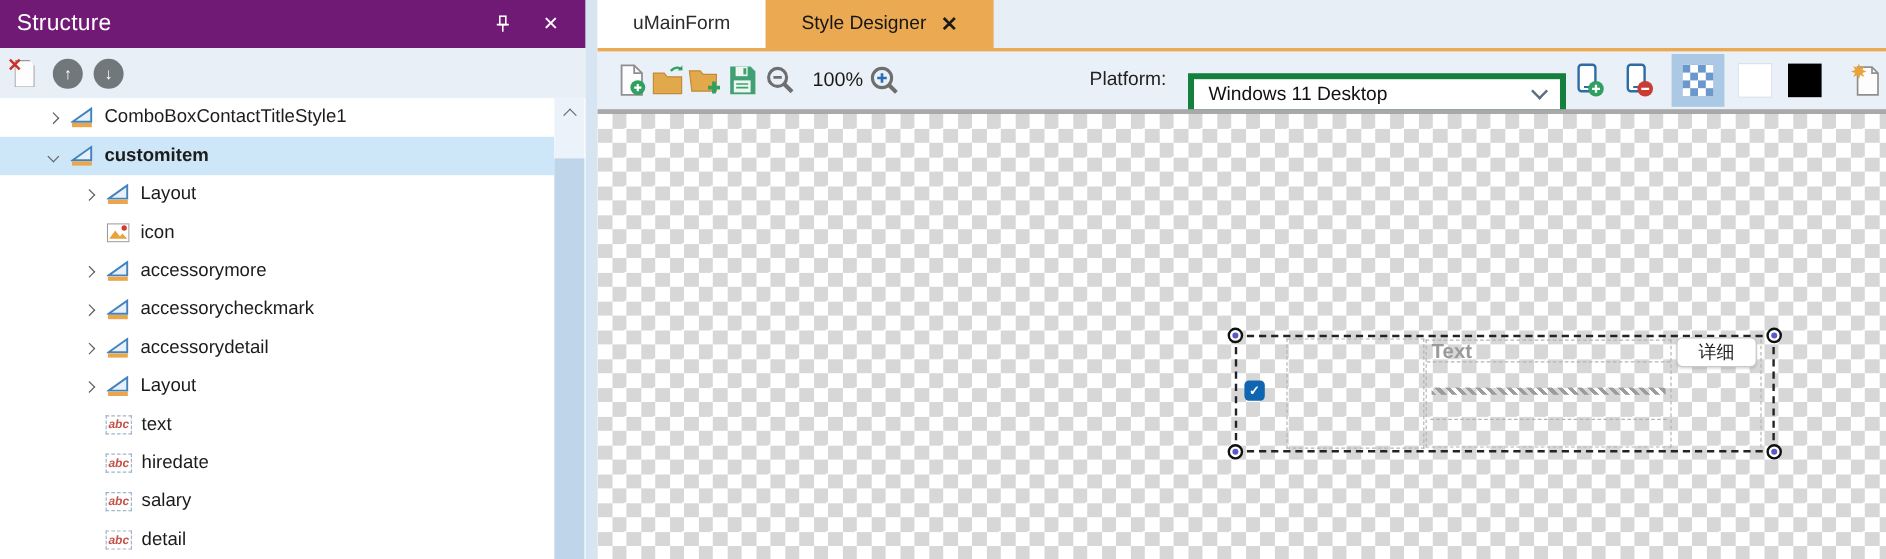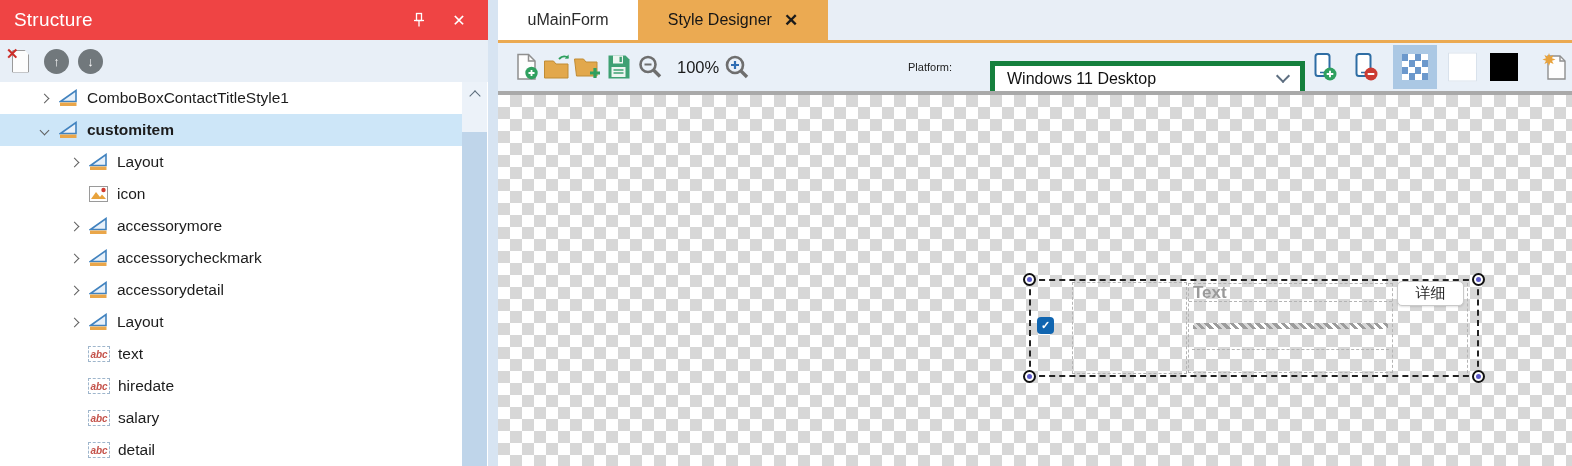--- a/index.html
+++ b/index.html
@@ -1,21 +1,21 @@
 <!DOCTYPE html>
 <html><head>
 <meta charset="utf-8">
 <style>
   * { margin:0; padding:0; box-sizing:border-box; }
   html,body { width:1572px; height:466px; overflow:hidden; font-family:"Liberation Sans", sans-serif; }
   .app { position:relative; width:1572px; height:466px; background:#fff; }
 
   
   .left-panel { position:absolute; left:0; top:0; width:488px; height:466px; background:#fff; }
-  .panel-header { position:absolute; left:0; top:0; width:488px; height:40px; background:#ef4444;
+  .panel-header { position:absolute; left:0; top:0; width:488px; height:40px; background:#701a75;
                   display:flex; align-items:center; padding:0 16px 0 14px; }
   .panel-title { color:#fff; font-size:19px; letter-spacing:.2px; }
   .header-spacer { flex:1; }
   .pin-btn, .hdr-close-btn { display:flex; align-items:center; justify-content:center; width:26px; height:26px; cursor:default; }
   .hdr-close-btn { color:#fff; font-size:16px; margin-left:14px; }
 
   .panel-toolbar { position:absolute; left:0; top:40px; width:488px; height:42px; background:#e8eff7;
                    display:flex; align-items:center; padding-left:8px; }
   .del-doc { position:relative; width:24px; height:27px; margin-right:12px; }
   .del-doc .page { position:absolute; left:4px; top:2px; width:17px; height:23px; background:#fdfdfd;
@@ -52,21 +52,21 @@
   .tabstrip { position:absolute; left:0; top:0; width:1074px; height:43px; background:#e8eef6;
               border-bottom:3px solid #ebaa52; display:flex; align-items:flex-end; }
   .tab { height:40px; display:flex; align-items:center; justify-content:center; font-size:16px; color:#2b2b2b; cursor:default; }
   .tab-plain { width:140px; background:#ffffff; }
   .tab-active { width:190px; background:#ebaa52; color:#161616; gap:12px; }
   .tab-close { font-size:17px; font-weight:bold; color:#1a1a1a; }
 
   .sd-toolbar { position:absolute; left:0; top:43px; width:1074px; height:48px; background:#e9f0f8; }
   .ti { position:absolute; top:50%; transform:translateY(-50%); display:flex; align-items:center; justify-content:center; cursor:default; }
   .zoom-label { font-size:16.5px; color:#1a1a1a; }
-  .platform-label { font-size:11px; color:#222; }
+  .platform-label { font-size:16px; color:#222; }
   .platform-select { position:absolute; left:492px; top:18px; width:315px; height:35px; background:#fff;
                      border:5px solid #15803d; display:flex; align-items:center; padding:0 12px; font-size:16px; color:#111; }
   .platform-select .sel-text { flex:1; }
   .dd-chev { width:10px; height:10px; border-top:2px solid #5d6e80; border-right:2px solid #5d6e80; transform:rotate(135deg); margin-top:-5px; }
   .checker-btn { left:895px; width:44px; height:44px; background:#abc8e4; }
   .checker-swatch { width:26px; height:26px;
       background:conic-gradient(#fff 25%, #6b98cc 0 50%, #fff 0 75%, #6b98cc 0);
       background-size:13px 13px; }
   .white-swatch { left:950px; width:29px; height:29px; background:#fff; border:1px solid #d9e2ec; }
   .black-swatch { left:992px; width:28px; height:28px; background:#000; }

